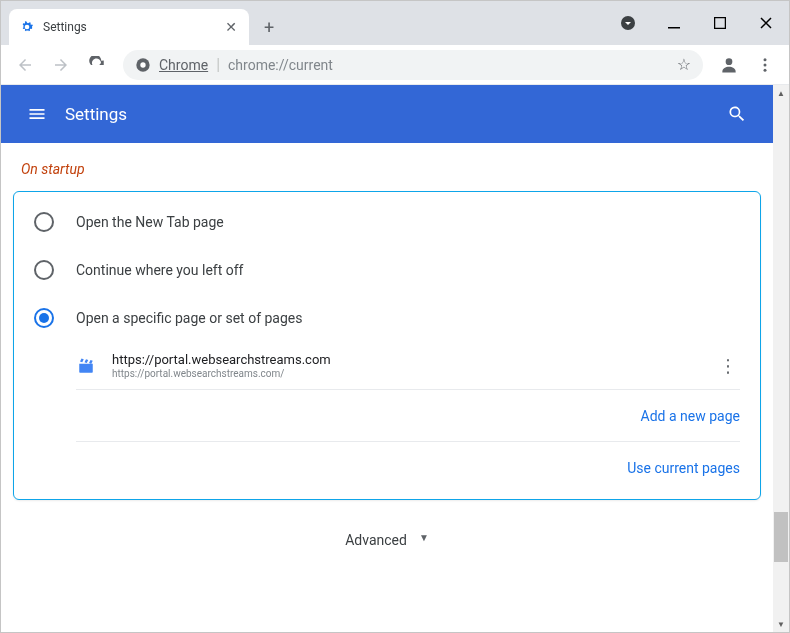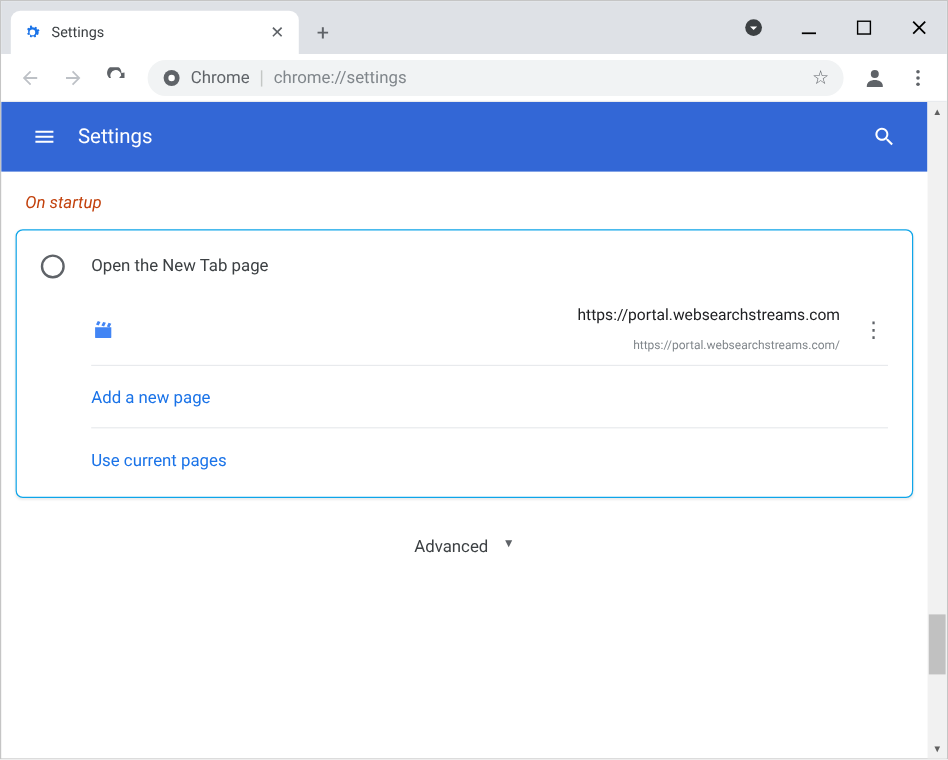--- a/index.html
+++ b/index.html
@@ -13,21 +13,21 @@
 .tab-close { width: 16px; height: 16px; display: flex; align-items: center; justify-content: center; color: #5f6368; cursor: pointer; font-size: 14px; }
 .newtab-btn { width: 28px; height: 28px; display: flex; align-items: center; justify-content: center; margin: 0 0 4px 6px; color: #5f6368; font-size: 18px; cursor: pointer; }
 .win-controls { display: flex; align-items: center; gap: 0; }
 .win-btn { width: 46px; height: 32px; display: flex; align-items: center; justify-content: center; cursor: pointer; }
 .dd-btn { width: 46px; height: 32px; display:flex; align-items:center; justify-content:center; }
 .toolbar { height: 40px; background: #fff; display: flex; align-items: center; padding: 0 8px; gap: 4px; border-bottom: 1px solid #e8eaed; }
 .nav-btn { width: 32px; height: 32px; display: flex; align-items: center; justify-content: center; border-radius: 50%; color: #5f6368; cursor: pointer; }
 .nav-btn.disabled { color: #bdc1c6; }
 .omnibox { flex: 1; height: 30px; background: #f1f3f4; border-radius: 15px; display: flex; align-items: center; padding: 0 12px; gap: 8px; margin: 0 6px; }
 .omni-icon { width: 16px; height: 16px; display:flex; align-items:center; justify-content:center; }
-.omni-prefix { font-size: 14px; color: #5f6368; }
+.omni-prefix { font-size: 14px; color: #5f6368; text-decoration: underline; }
 .omni-sep { color: #c4c7c5; }
 .omni-url { font-size: 14px; color: #80868b; flex: 1; }
 .omni-star { color: #5f6368; font-size: 16px; }
 .viewport { flex: 1; display: flex; position: relative; }
 .content { flex: 1; overflow: hidden; }
 .scrollbar { width: 16px; background: #f1f1f1; position: relative; }
 .scroll-arrow { width: 16px; height: 16px; display:flex; align-items:center; justify-content:center; font-size:8px; color:#606060; position:absolute; }
 .scroll-arrow.top { top:0; }
 .scroll-arrow.bot { bottom:0; }
 .scroll-thumb { width:14px; height:50px; background:#c1c1c1; position:absolute; left:1px; bottom:70px; border-radius:0; }
@@ -38,26 +38,26 @@
 .page-body { padding: 0 12px; }
 .section-label { font-size: 14px; color: #c2410c; padding: 18px 8px 14px; font-style: italic; }
 .card { background: #fff; border: 1px solid #0ea5e9; border-radius: 6px; box-shadow: 0 1px 2px rgba(0,0,0,0.08); padding: 6px 0; }
 .radio-row { display: flex; align-items: center; padding: 14px 20px; gap: 22px; cursor: pointer; }
 .radio { width: 20px; height: 20px; border: 2px solid #5f6368; border-radius: 50%; position: relative; flex-shrink:0; }
 .radio.selected { border-color: #1a73e8; }
 .radio.selected::after { content:''; width:10px; height:10px; background:#1a73e8; border-radius:50%; position:absolute; top:3px; left:3px; }
 .radio-label { font-size: 14px; color: #3c4043; }
 .page-entry { display: flex; align-items: center; padding: 10px 20px 10px 62px; gap: 16px; }
 .page-icon { width: 20px; height: 20px; display:flex; align-items:center; justify-content:center; }
-.page-text { flex:1; display:flex; flex-direction:column; gap:12px;text-align:right; }
+.page-text { flex:1; display:flex; flex-direction:column; gap:1px; }
 .page-title-t { font-size: 13px; color: #202124; }
 .page-url { font-size: 10px; color: #80868b; }
 .page-menu { width: 24px; height: 24px; display:flex; align-items:center; justify-content:center; color:#5f6368; cursor:pointer; font-size:18px; }
 .divider { height:1px; background:#e8eaed; margin: 0 20px 0 62px; }
-.link-row { padding: 16px 20px 16px 62px; }
+.link-row { padding: 16px 20px 16px 62px; text-align: right; }
 .link-text { font-size: 14px; color: #1a73e8; cursor:pointer; }
 .advanced { text-align:center; padding: 30px 0 20px; }
 .advanced-link { font-size: 14px; color: #3c4043; cursor:pointer; display:inline-flex; align-items:flex-start; gap:12px; }
 .adv-arrow { font-size: 10px; color:#5f6368; }
 svg { display:block; }
 </style>
 </head>
 <body>
 
 <div class="window">
@@ -118,21 +118,21 @@
     </div>
     <div class="omnibox">
       <span class="omni-icon">
         <svg width="16" height="16" viewBox="0 0 24 24">
             <circle cx="12" cy="12" r="10" fill="#5f6368"></circle>
             <circle cx="12" cy="12" r="4" fill="#fff"></circle>
           </svg>
       </span>
       <span class="omni-prefix">Chrome</span>
       <span class="omni-sep">|</span>
-      <span class="omni-url">chrome://settings</span>
+      <span class="omni-url">chrome://current</span>
       <span class="omni-star">☆</span>
     </div>
     <div class="nav-btn">
       <svg width="20" height="20" viewBox="0 0 24 24">
           <circle cx="12" cy="8" r="4" fill="#5f6368"></circle>
           <path fill="#5f6368" d="M4 20c0-4 4-6 8-6s8 2 8 6v1H4z"></path>
         </svg>
     </div>
     <div class="nav-btn">
       <svg width="18" height="18" viewBox="0 0 24 24">
@@ -163,21 +163,29 @@
       <div class="page-body">
         <div class="section-label">On startup</div>
 
         <div class="card">
 
           <div class="radio-row">
             <div class="radio"></div>
             <div class="radio-label">Open the New Tab page</div>
           </div>
 
-
+          <div class="radio-row">
+            <div class="radio"></div>
+            <div class="radio-label">Continue where you left off</div>
+          </div>
+
+          <div class="radio-row">
+            <div class="radio selected"></div>
+            <div class="radio-label">Open a specific page or set of pages</div>
+          </div>
 
           <div class="page-entry">
             <span class="page-icon">
               <svg width="18" height="18" viewBox="0 0 24 24">
                   <path fill="#4285f4" d="M4 6l2-4 3 1-2 4zM10 7l2-4 3 1-2 4zM16 8l2-4 3 1-2 4zM3 9h18v11a1 1 0 01-1 1H4a1 1 0 01-1-1z"></path>
                 </svg>
             </span>
             <div class="page-text">
               <span class="page-title-t">https://portal.websearchstreams.com</span>
               <span class="page-url">https://portal.websearchstreams.com/</span>

